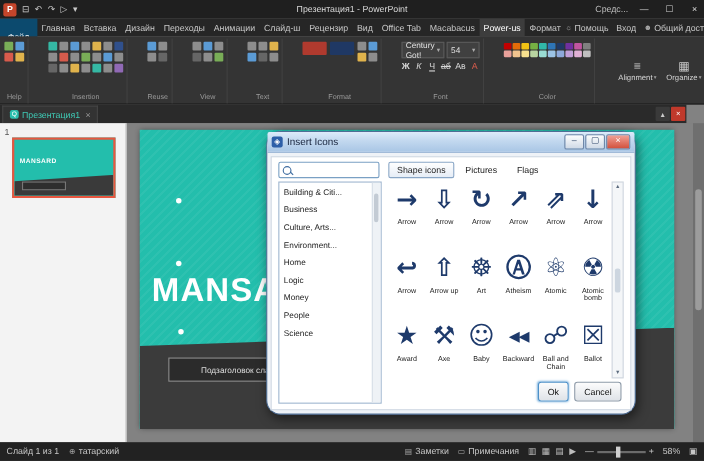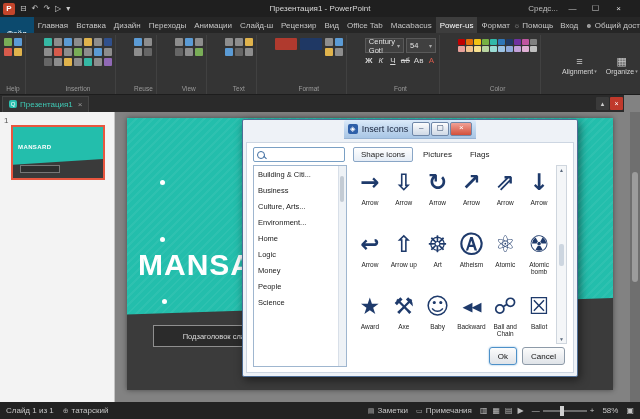--- a/index.html
+++ b/index.html
@@ -5,21 +5,21 @@
   html,body{margin:0;padding:0;background:#4a4a4a;}
   .screen{position:relative;width:640px;height:419px;overflow:hidden;background:#828282;
     font-family:"Liberation Sans","DejaVu Sans",sans-serif;color:#ddd;-webkit-font-smoothing:antialiased;}
 
   
   .titlebar{position:absolute;top:0;left:0;right:0;height:17px;background:#1f1f1f;display:flex;align-items:center;font-size:8px;color:#cfcfcf;}
   .app-chip{width:12px;height:12px;margin:0 3px;background:#c4452b;border-radius:2px;color:#fff;font-size:8px;font-weight:bold;display:flex;align-items:center;justify-content:center;}
   .qat{display:flex;gap:5px;margin-left:2px;font-size:8px;color:#c9c9c9;}
   .qat span{cursor:default;}
   .tb-title{position:absolute;left:50%;transform:translateX(-50%);color:#d8d8d8;}
-  .tb-right{margin-left:auto;display:flex;align-items:center;gap:6px;padding-right:13px;}
+  .tb-right{margin-left:auto;display:flex;align-items:center;gap:6px;padding-right:0;}
   .tb-context{color:#bdbdbd;}
   .winbtn{width:17px;text-align:center;font-size:8px;color:#cfcfcf;}
   .winbtn.close{color:#e3e3e3;}
 
   
   .tabrow{position:absolute;top:17px;left:0;right:0;height:16px;background:#262626;display:flex;align-items:stretch;font-size:8px;}
   .tab{padding:0 4px;display:flex;align-items:center;color:#c6c6c6;white-space:nowrap;}
   .tab.file{background:#0c4a6e;color:#fff;padding:16px 7px;}
   .tab.active{background:#3d3d3d;color:#fff;}
   .tabrow-right{margin-left:auto;display:flex;align-items:center;gap:7px;padding-right:5px;color:#c6c6c6;white-space:nowrap;}
@@ -72,21 +72,21 @@
   .band{position:absolute;left:0;right:0;bottom:0;height:92px;background:#3b3b3b;clip-path:polygon(0 18%,100% 0,100% 100%,0 100%);}
   .slide-title{position:absolute;left:11px;top:130px;font-size:30px;font-weight:800;color:#fff;letter-spacing:1px;white-space:nowrap;}
   .subbox{position:absolute;left:26px;top:207px;width:126px;height:20px;background:#2b2b2b;border:1px solid #8f8f8f;color:#ddd;font-size:7.5px;display:flex;align-items:center;justify-content:center;white-space:nowrap;overflow:hidden;}
   .dot{position:absolute;width:5px;height:5px;border-radius:50%;background:#fff;}
   .dot1{left:33px;top:62px}.dot2{left:33px;top:119px}.dot3{left:35px;top:181px}
   .vscroll{position:absolute;right:0;top:0;bottom:0;width:10px;background:#6f6f6f;}
   .vthumb{position:absolute;left:2px;top:60px;width:6px;height:110px;background:#9c9c9c;border-radius:3px;}
 
   
   .dialog{position:absolute;left:242px;top:119px;width:336px;height:258px;z-index:5;background:#eef2f7;
-    border:1px solid #4f6e96;border-radius:2px;box-shadow:2px 3px 10px rgba(0,0,0,.5);display:flex;flex-direction:column;box-sizing:border-box;align-items:center;}
+    border:1px solid #4f6e96;border-radius:13px;box-shadow:2px 3px 10px rgba(0,0,0,.5);display:flex;flex-direction:column;box-sizing:border-box;}
   .dlg-title{height:18px;background:linear-gradient(#dcebfa,#c2d8ef 45%,#a9c6e5);display:flex;align-items:center;gap:4px;padding:0 4px;border-radius:2px 2px 0 0;border-bottom:1px solid #98b4d4;}
   .dlg-icon{width:10px;height:10px;background:#2d5fa8;border-radius:2px;color:#fff;font-size:7px;display:flex;align-items:center;justify-content:center;}
   .dlg-title .txt{font-size:9px;color:#15213a;}
   .dlg-btns{margin-left:auto;display:flex;gap:1px;}
   .wbtn{width:16px;height:12px;border:1px solid #6f87a8;border-radius:2px;background:linear-gradient(#fdfdfd,#cfd9e6);font-size:8px;line-height:10px;text-align:center;color:#31486b;}
   .wbtn.close{background:linear-gradient(#f0a196,#d2503c);color:#fff;width:20px;}
   .dlg-body{flex:1;background:#fff;margin:3px;border:1px solid #cdd6e2;display:flex;flex-direction:column;min-height:0;}
   .dlg-top{display:flex;align-items:center;gap:8px;padding:4px 6px 3px;}
   .search{width:92px;height:15px;border:1px solid #7aa0c4;border-radius:2px;display:flex;align-items:center;gap:4px;padding:0 3px;background:#fff;box-sizing:border-box;}
   .mag{width:6px;height:6px;border:1.3px solid #3e6ca0;border-radius:50%;position:relative;flex:none;}

